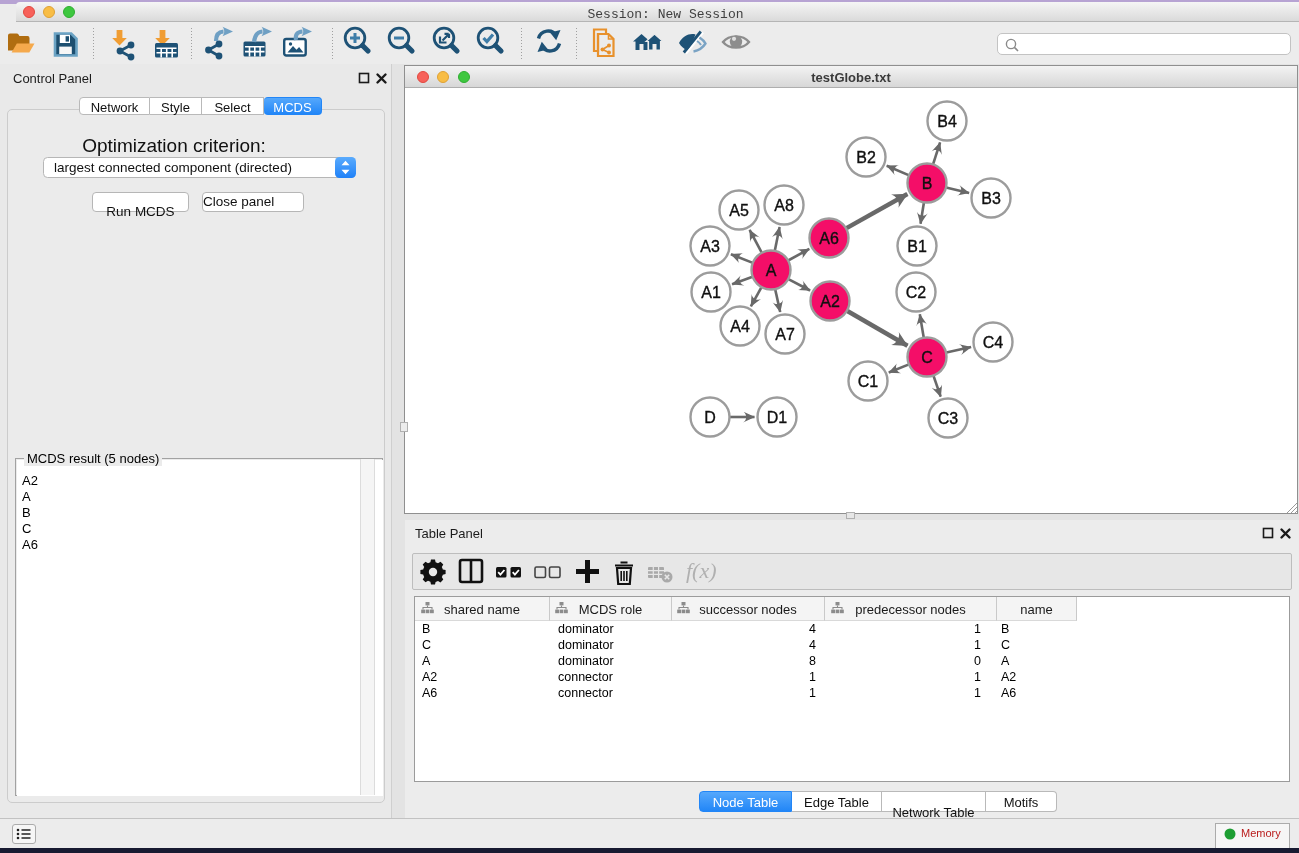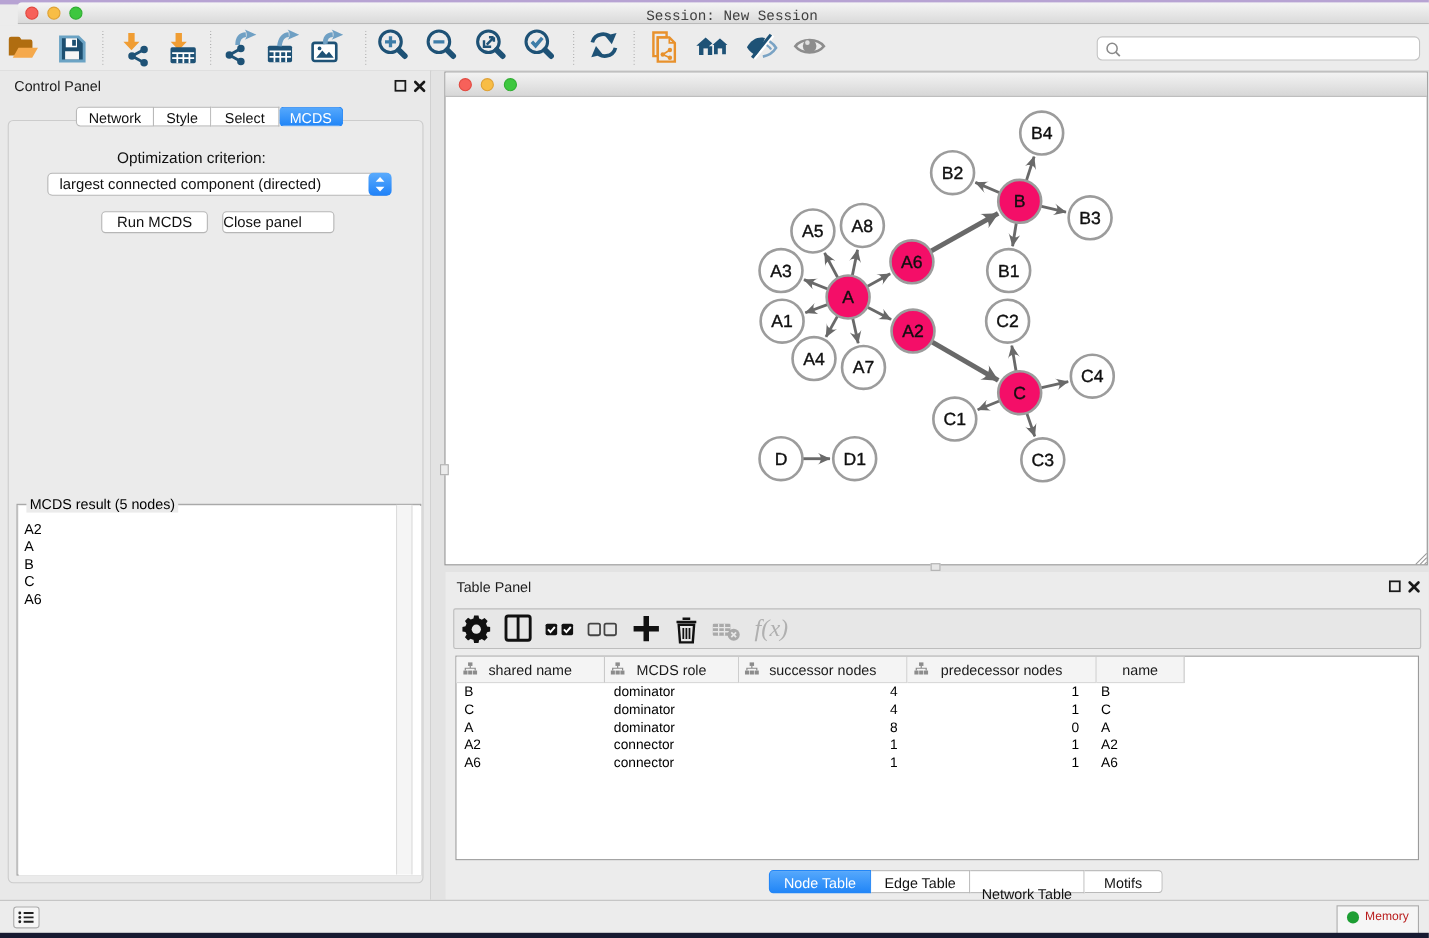--- a/index.html
+++ b/index.html
@@ -20,21 +20,21 @@
     border:1px solid #c3c3c3; border-radius:5px; }
   #cpanel { left:0; top:64px; width:392px; height:754px; background:#e9e9e9; border-right:1px solid #cfcfcf; }
   #rightback { left:392px; top:64px; width:907px; height:754px; background:#e3e3e3; }
   .panhead { font-size:13px; color:#1c1c1c; }
   .tabrow { position:absolute; display:flex; }
   .tab { font-size:13px; color:#111; background:#fff; border:1px solid #b9b9b9; border-left:none;
     text-align:center; padding-top:2px; height:18px; }
   .tab.first { border-left:1px solid #b9b9b9; border-radius:4px 0 0 4px; }
   .tab.last { border-radius:0 4px 4px 0; }
   .tab.sel { background:linear-gradient(#55a8fc,#2286f7); color:#fff; border-color:#2286f7; }
-  #cptabs { left:69px; top:97px; }
+  #cptabs { left:79px; top:97px; }
   #cpbox { left:7px; top:109px; width:378px; height:694px; background:#ebebeb;
     border:1px solid #cccccc; border-radius:5px; }
   #mcdsgroup { left:15px; top:458px; width:368px; height:338px; border:1px solid #a2a2a2; }
   #mcdslist { left:1px; top:1px; width:366px; height:336px; background:#fff; font-size:13px; color:#000; }
   #mcdslist div { height:16px; line-height:16px; padding-left:5px; }
   #mcdsscroll { left:344px; top:0px; width:15px; height:336px; background:#f5f5f5;
     border-left:1px solid #dcdcdc; border-right:1px solid #dcdcdc; }
   #grouplabel { left:8px; top:-8px; background:#ebebeb; padding:0 3px; font-size:13px; color:#000; }
   #statusbar { left:0; top:818px; width:1299px; height:29px; background:#ececec; border-top:1px solid #c2c2c2; }
   #hambtn { left:12px; top:5px; width:24px; height:20px; background:#f6f6f6; border:1px solid #ababab; border-radius:3px; }
@@ -178,48 +178,49 @@
 <svg class="abs" style="left:375px;top:72px" width="13" height="13" viewBox="0 0 13 13">
     <path d="M2.5 2.5 L10.5 10.5 M10.5 2.5 L2.5 10.5" stroke="#1a1a1a" stroke-width="2.4" stroke-linecap="round"></path>
   </svg>
 <div id="cpbox" class="abs"></div>
 <div class="tabrow abs" id="cptabs">
 <div class="tab first" style="width:71px">Network</div>
 <div class="tab" style="width:52px">Style</div>
 <div class="tab" style="width:62px">Select</div>
 <div class="tab sel last" style="width:58px;border-radius:4px;">MCDS</div>
 </div>
-<div class="abs" style="left:7px;top:135px;width:334px;text-align:center;font-size:14px;color:#111;">Optimization criterion:</div>
+<div class="abs" style="left:7px;top:135px;width:334px;text-align:center;font-size:19px;color:#111;">Optimization criterion:</div>
 <div class="abs" style="left:43px;top:157px;width:312px;height:21px;background:#fff;border:1px solid #b6b6b6;border-radius:4.5px;">
   <div class="abs" style="left:10px;top:2px;font-size:13.5px;color:#111;">largest connected component (directed)</div>
   <div class="abs" style="left:291px;top:-1px;width:21px;height:21px;background:linear-gradient(#5aabfd,#1f81f8);border-radius:4.5px;">
     <svg width="21" height="21" viewBox="0 0 21 21">
         <path d="M6.5 8.2 L10.5 3.8 L14.5 8.2 z M6.5 12.8 L10.5 17.2 L14.5 12.8 z" fill="#fff"></path>
       </svg>
   </div>
 </div>
-<div class="abs" style="left:92px;top:192px;width:97px;height:20px;background:#fff;border:1px solid #b6b6b6;border-radius:4px;text-align:center;font-size:13.5px;color:#111;padding-top:1px;">Run MCDS</div>
+<div class="abs" style="left:92px;top:192px;width:97px;height:20px;background:#fff;border:1px solid #b6b6b6;border-radius:4px;text-align:center;font-size:13.5px;color:#111;padding-top:11px;">Run MCDS</div>
 <div class="abs" style="left:202px;top:192px;width:102px;height:20px;background:#fff;border:1px solid #b6b6b6;border-radius:4px;font-size:13.5px;color:#111;padding-top:1px;">Close panel</div>
 <div id="mcdsgroup" class="abs">
   <div id="mcdslist" class="abs">
       <div style="padding-top:13px;height:29px">A2</div>
       <div>A</div>
       <div>B</div>
       <div>C</div>
       <div>A6</div>
     </div>
   <div id="mcdsscroll" class="abs"></div>
   <div id="grouplabel" class="abs">MCDS result (5 nodes)</div>
 </div>
 <div id="rightback" class="abs"></div>
 <div id="netwin" class="abs">
 <div id="nettitle">
 <div class="tl" style="left:12px;top:5px;background:#f7615a;border:1px solid #e1483f;"></div>
 <div class="tl" style="left:32px;top:5px;background:#f8bd45;border:1px solid #dfa134;"></div>
 <div class="tl" style="left:53px;top:5px;background:#3ec73f;border:1px solid #2fae31;"></div>
+<div class="txt" style="font-weight:bold;color:#3a3a3a;">testGlobe.txt</div>
 </div>
 <svg class="abs" style="left:881px;top:436px" width="12" height="12" viewBox="0 0 12 12">
       <path d="M11 1 L1 11 M11 5 L5 11 M11 9 L9 11" stroke="#9a9a9a" stroke-width="1"></path>
     </svg>
 </div>
 <div class="abs" style="left:400px;top:422px;width:8px;height:10px;background:#ececec;border:1px solid #b0b0b0;"></div>
 <div class="abs" style="left:846px;top:512px;width:9px;height:7px;background:#e6e6e6;border:1px solid #b0b0b0;"></div>
 <svg class="abs" style="left:405px;top:88px;" width="892" height="425" viewBox="405 88 892 425">
 <defs>
 <marker id="arr" markerUnits="userSpaceOnUse" markerWidth="13" markerHeight="11" refX="11.5" refY="5.5" orient="auto">

